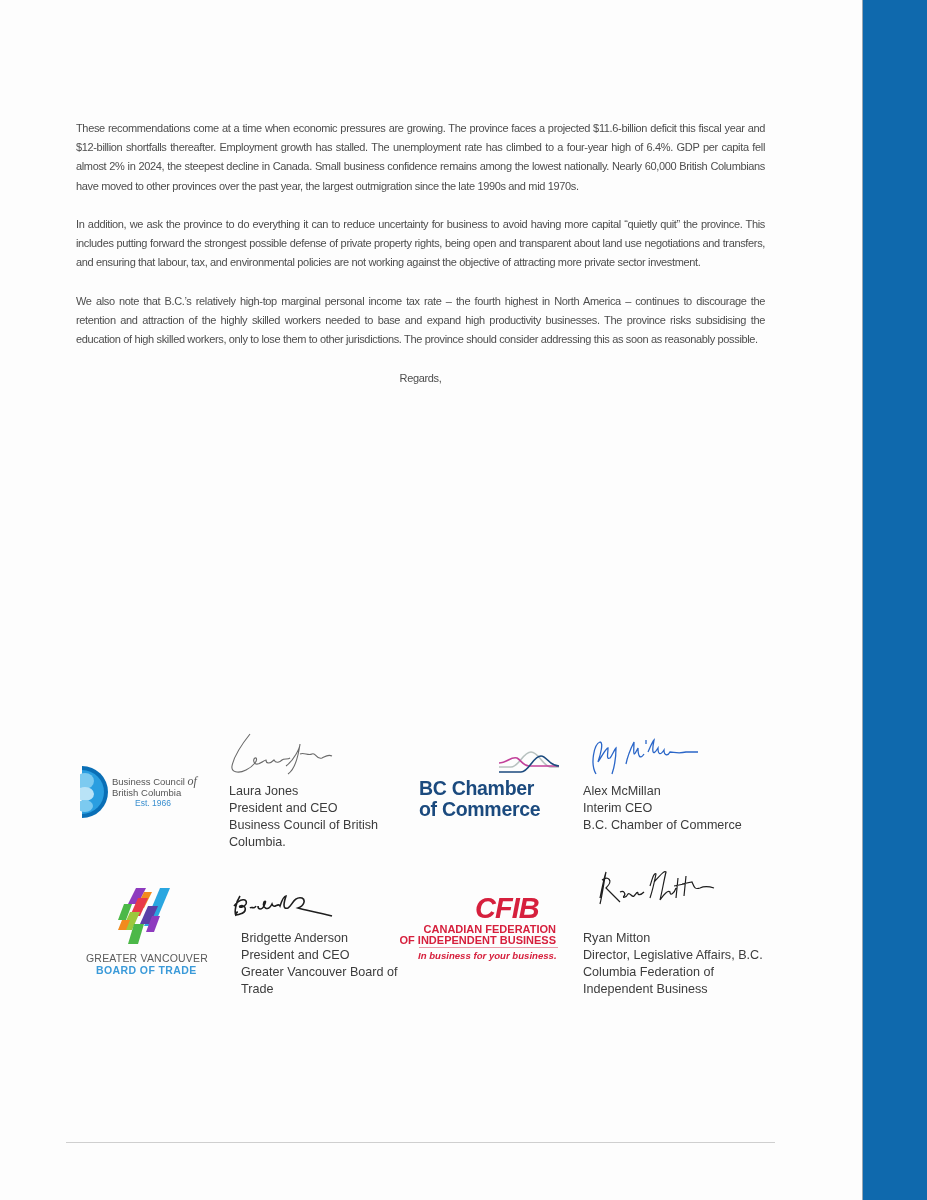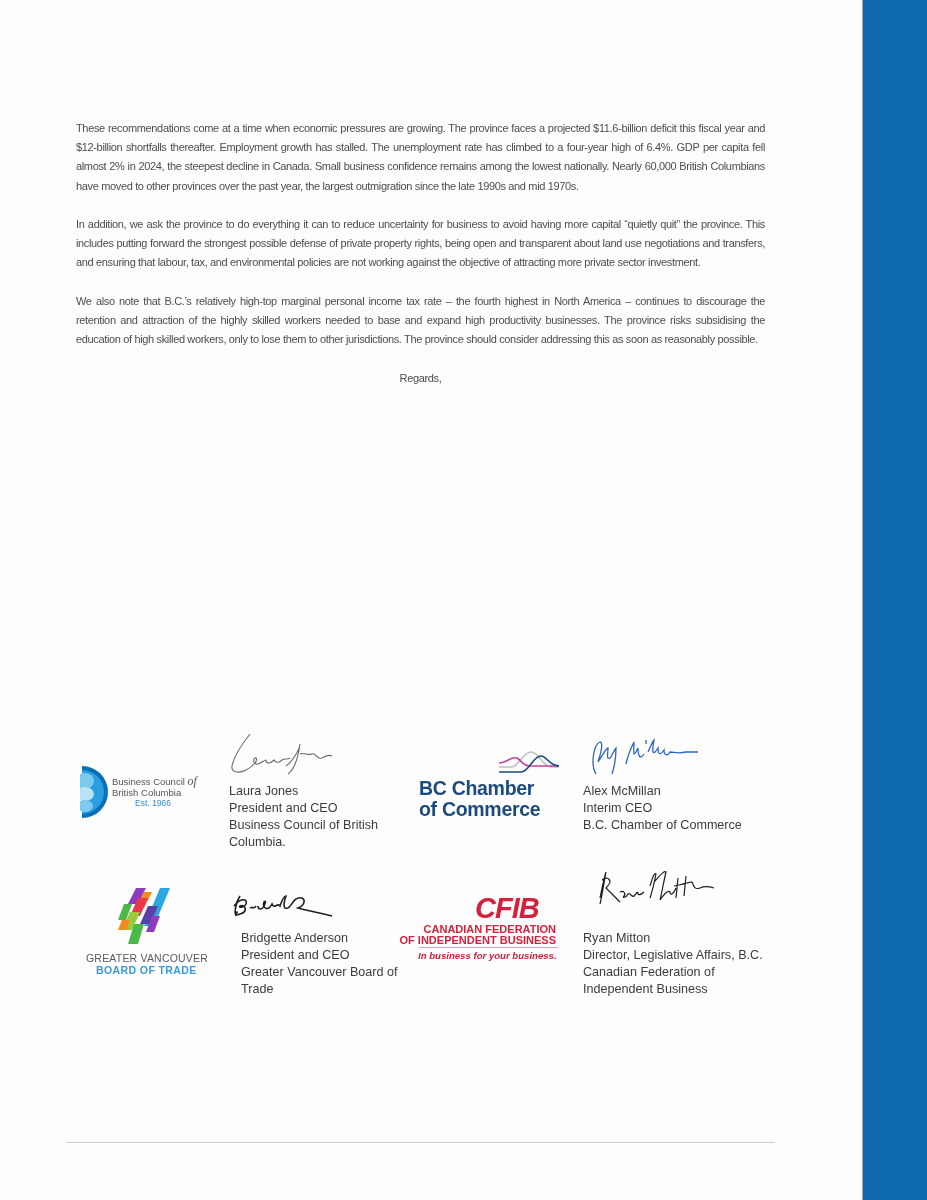--- a/index.html
+++ b/index.html
@@ -137,21 +137,21 @@
       <div class="cfib-l" style="right:6px;top:44px;">OF INDEPENDENT BUSINESS</div>
       <div style="position:absolute;left:2px;right:4px;top:57px;height:1px;background:#e89aa8;"></div>
       <div class="cfib-tag" style="left:1px;top:60px;">In business for your business.</div>
     </div>
     <svg class="signature" style="left:590px;top:868px;" width="126" height="42" viewBox="0 0 126 42">
       <path d="M10 30 C12 20 14 10 16 4 C14 14 12 28 10 36 M12 12 C18 8 24 12 16 20 C20 24 26 30 30 34 M30 24 C34 22 36 26 34 28 C32 30 36 30 38 26 C40 24 42 30 44 28 C46 26 48 22 48 26 C50 28 52 26 54 24 M60 18 C62 12 64 4 66 6 C64 16 62 24 60 30 M64 14 C70 8 74 2 76 4 C74 12 72 24 70 32 C74 26 78 22 80 24 C80 28 84 26 86 20 M88 10 L86 30 M84 18 L94 16 M96 8 L94 28 M92 16 L102 14 C104 18 104 22 110 20 C114 18 118 18 124 20" fill="none" stroke="#1e1e1e" stroke-width="1.2"></path>
     </svg>
     <div class="signer" style="left:583px;top:930px;">
       <div>Ryan Mitton</div>
       <div>Director, Legislative Affairs, B.C.</div>
-      <div>Canadian Federation of</div>
+      <div>Columbia Federation of</div>
       <div>Independent Business</div>
     </div>
   </div>
 
   <div class="footer-rule"></div>
 </div>
 
 <div class="side-band"></div>
 
 </body></html>

